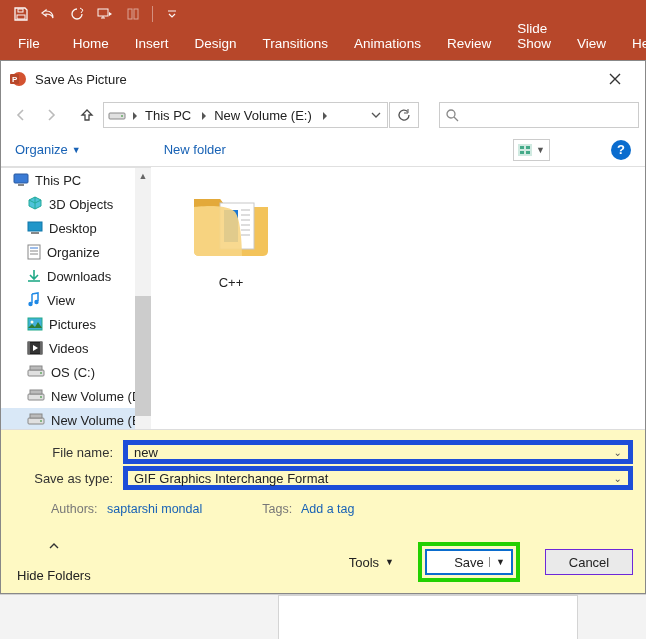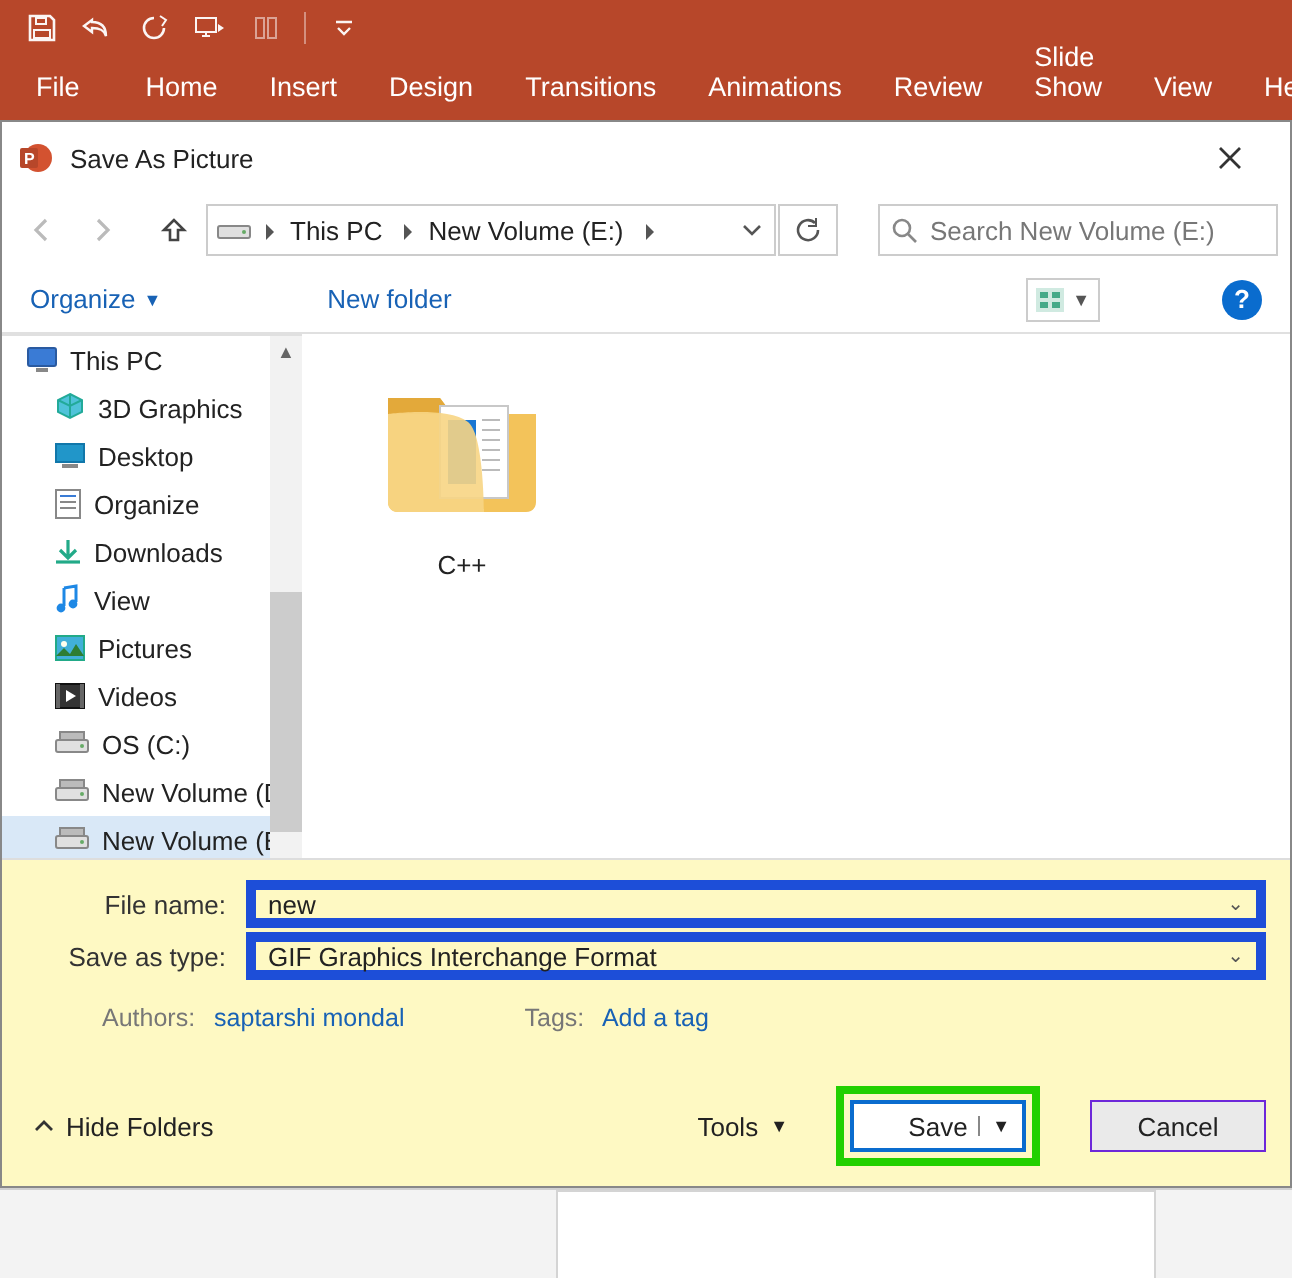--- a/index.html
+++ b/index.html
@@ -55,21 +55,21 @@
   .dlg-bottom { position: absolute; left: 0; right: 0; bottom: 0; height: 164px; border-top: 1px solid #ddd; background: #fef9c3; padding-top: 8px; }
   .fieldrow { display: flex; align-items: center; margin: 2px 12px; }
   .fieldrow label { width: 100px; text-align: right; margin-right: 10px; color: #333; }
   .fieldrow .fld { flex: 1; height: 24px; border: 5px solid #1d4ed8; display: flex; align-items: center; padding: 0 6px; position: relative; }
   .fieldrow .fld .caret { position: absolute; right: 6px; font-size: 10px; color:#555; }
   .metarow { display: flex; gap: 60px; margin: 12px 12px 0 50px; font-size: 12.5px; }
   .metarow .lbl { color: #777; margin-right: 6px; }
   .metarow .val { color: #1862b5; }
 
   .btnrow { position: absolute; bottom: 10px; left: 16px; right: 12px; display: flex; align-items: center; }
-  .btnrow .hidefolders { display: flex; align-items: center; gap: 6px; }
+  .btnrow .hidefolders { display: flex; align-items: center; gap: 17px; flex-direction: column; }
   .btnrow .spacer { flex: 1; }
   .btnrow .tools { margin-right: 24px; display:flex; align-items:center; gap:6px;text-align:right; }
   .btnrow .btn { width: 88px; height: 26px; border: 1px solid #6d28d9; background: #eaeaea; display: flex; align-items: center; justify-content: center; margin-left: 25px; }
   .savewrap { border: 4px solid #22d000; padding: 3px; }
   .savewrap .btn { border: 2px solid #0a6cce; background: #fff; margin: 0; position: relative; }
   .savewrap .btn .caret { position:absolute; right:6px; font-size:9px; color:#222; border-left:1px solid #888; padding-left:6px;}
 
   
   .page-frag { position:absolute; left:0; right:0; bottom:0; height:45px; background:#f3f3f3; border-top:1px solid #d0d0d0;}
   .page-frag .sheet { position:absolute; left:278px; top:0; width:300px; height:45px; background:#fff; border:1px solid #d4d4d4;}
@@ -191,21 +191,20 @@
           <path d="M11 1v4h-4" fill="none" stroke="#555"></path>
         </svg>
       </div>
     <div class="searchwrap">
       <span>
           <svg width="13" height="13" viewBox="0 0 13 13">
             <circle cx="5" cy="5" r="4" fill="none" stroke="#888" stroke-width="1.3"></circle>
             <path d="M8 8l4 4" stroke="#888" stroke-width="1.3"></path>
           </svg>
         </span>
-      <span>Search New Volume (E:)</span>
     </div>
   </div>
 
   <div class="dlg-toolbar">
     <div class="tb-link">
         <span>Organize</span>
         <span class="caret">▼</span>
       </div>
     <div class="tb-link new">New folder</div>
     <div class="spacer"></div>
@@ -233,21 +232,21 @@
           </span>
           <span>This PC</span>
         </div>
         <div class="item sub ">
           <span>
             <svg width="16" height="16" viewBox="0 0 16 16">
               <path d="M8 1l6 3v6l-6 3-6-3V4z" fill="#4fc3d9" stroke="#2a9"></path>
               <path d="M8 1v12M2 4l6 3 6-3" fill="none" stroke="#2a9"></path>
             </svg>
           </span>
-          <span>3D Graphics</span>
+          <span>3D Objects</span>
         </div>
         <div class="item sub ">
           <span>
             <svg width="16" height="14" viewBox="0 0 16 14">
               <rect x="1" y="1" width="14" height="9" fill="#2196c9" stroke="#17a"></rect>
               <rect x="4" y="11" width="8" height="2" fill="#888"></rect>
             </svg>
           </span>
           <span>Desktop</span>
         </div>

